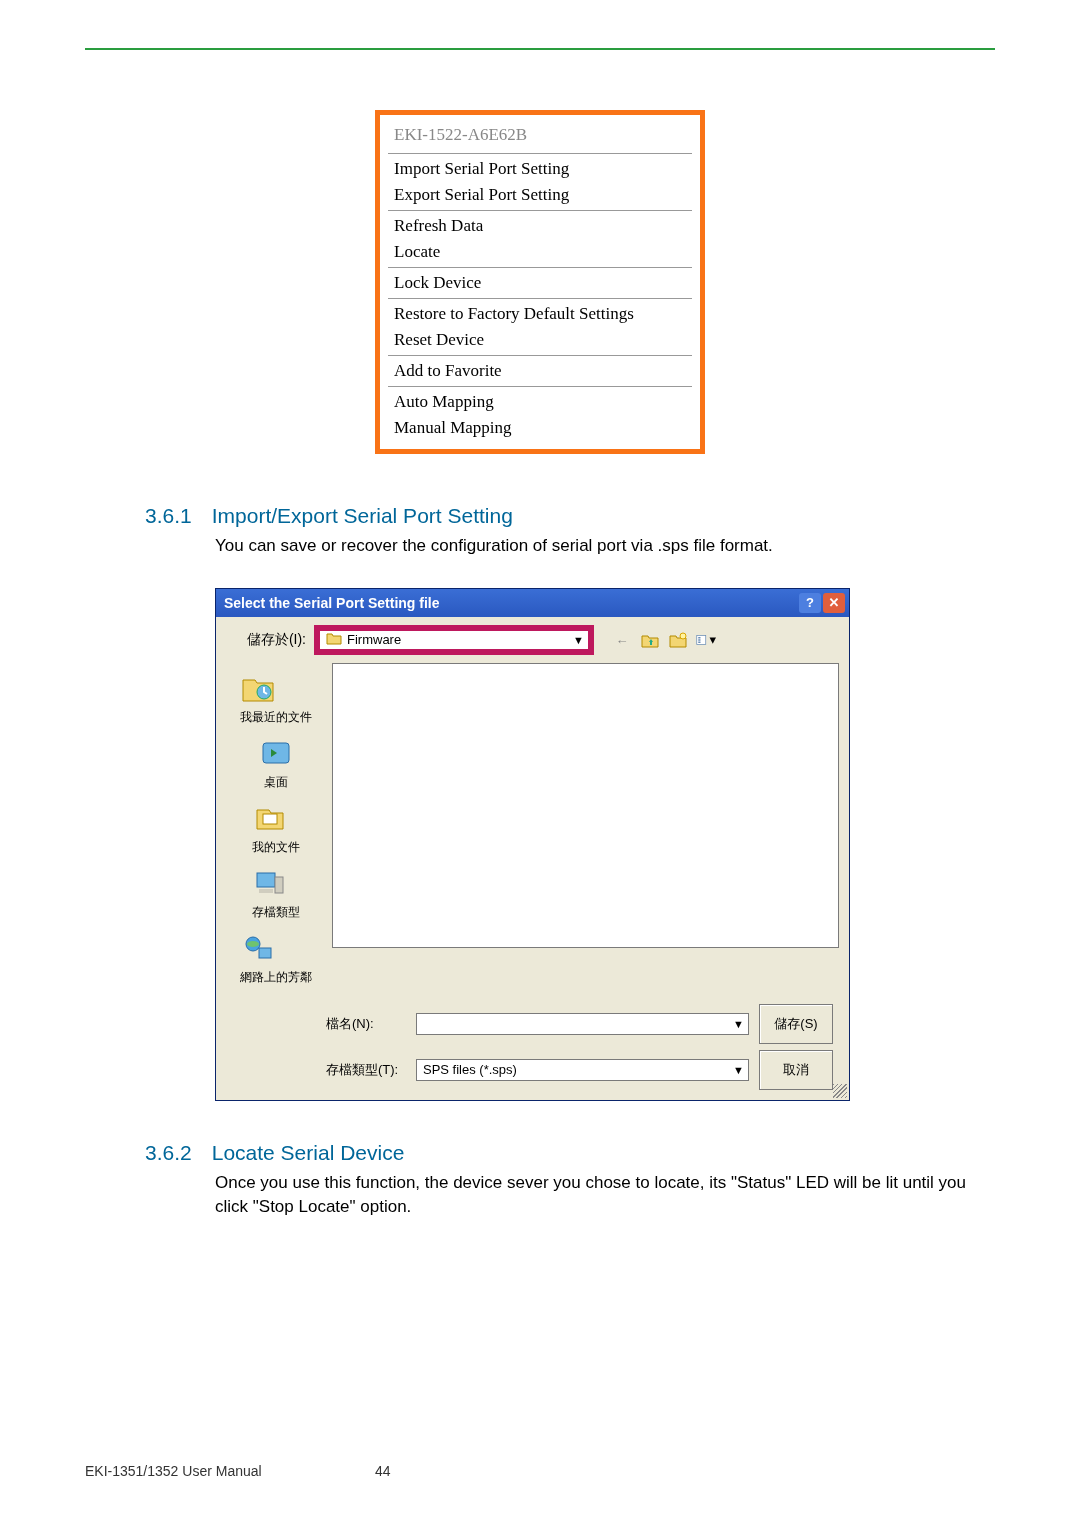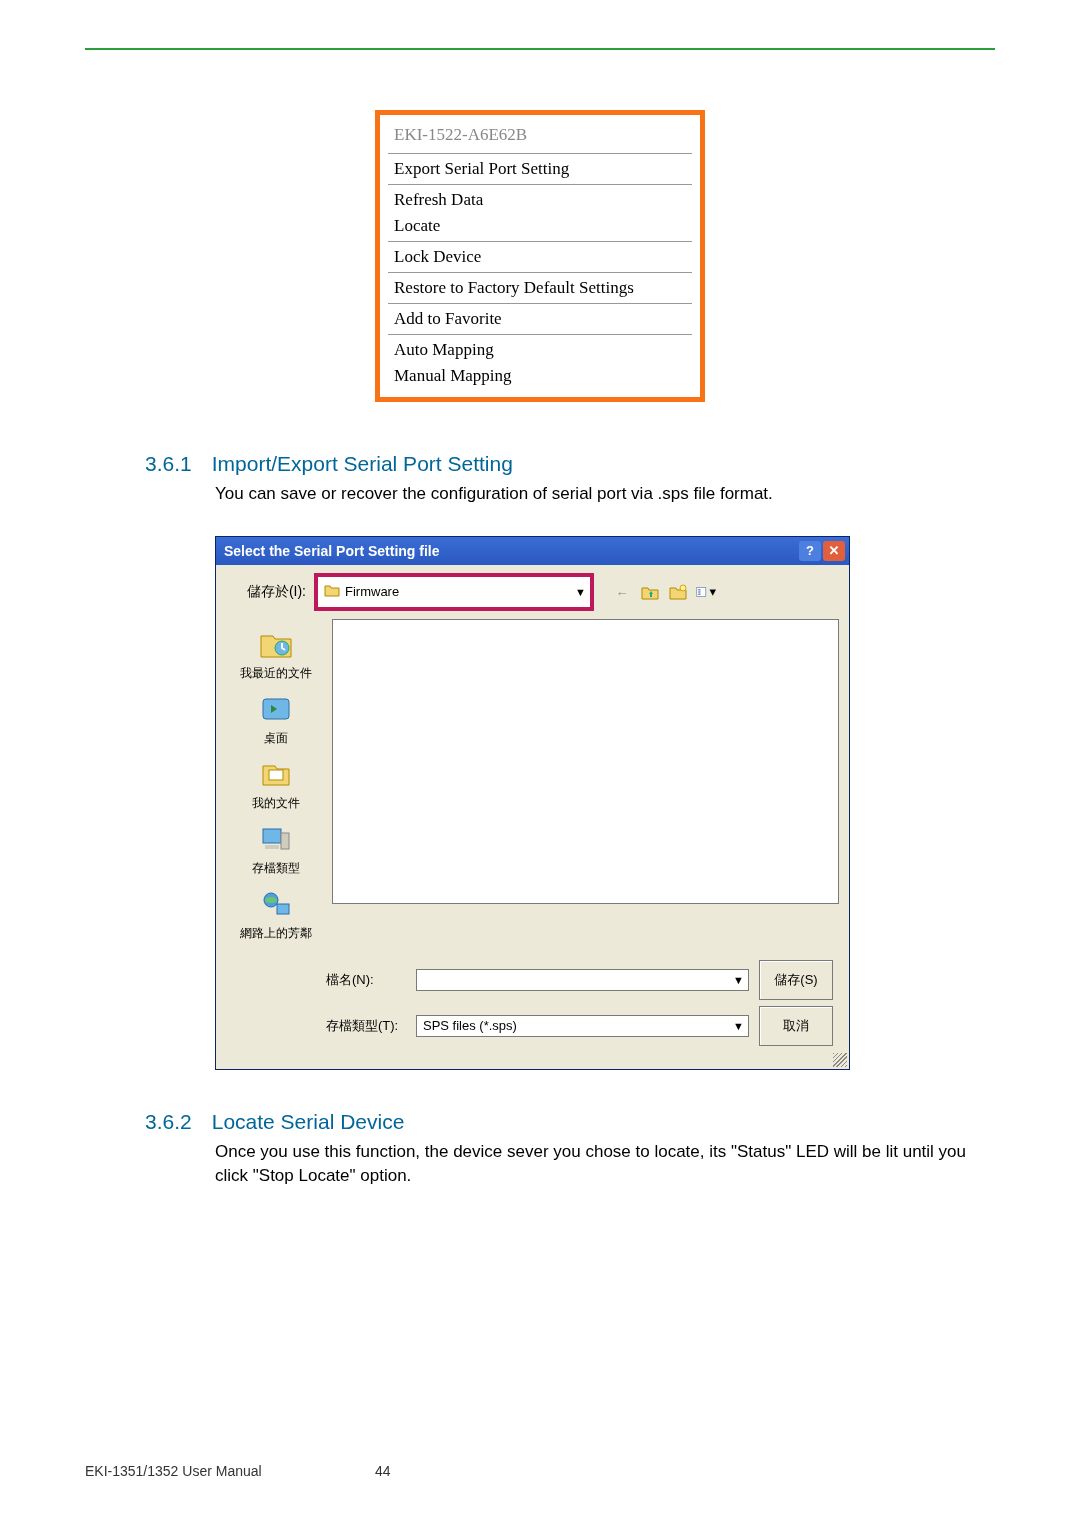--- a/index.html
+++ b/index.html
@@ -88,53 +88,53 @@
     display: flex;
     align-items: center;
     padding: 8px 10px;
     gap: 8px;
   }
   .dlg-toolbar label { font-size: 14px; }
   .combo {
     display: inline-flex;
     align-items: center;
     background: #fff;
-    border: 4px solid #be185d;
-    height: 38px;
+    border: 6px solid #be185d;
+    height: 30px;
     padding: 0 4px 0 6px;
     min-width: 280px;
   }
   .combo .fico { margin-right: 5px; }
   .combo .txt { flex:1; font-size:13px; }
   .combo .caret { font-size:11px; }
   .toolbtns { display:flex; gap:8px; margin-left:10px; }
   .toolbtns span { width:20px; height:20px; display:inline-flex; align-items:center; justify-content:center; }
   .dlg-body { display:flex; padding: 0 10px 10px 10px; }
   .sidebar {
     width: 100px;
     display:flex;
     flex-direction:column;
     align-items:center;
     gap:10px;
     padding-top:8px;
   }
-  .sb-item { display:flex; flex-direction:column; align-items:center; font-size:12px; text-align:center; }
+  .sb-item { display:flex; flex-direction:column; font-size:12px; text-align:center; }
   .sb-item .ico { width:36px; height:36px; display:flex; align-items:center; justify-content:center; margin-bottom:2px; }
   .file-area {
     flex:1;
     background:#fff;
     border:1px solid #7a7a7a;
     margin-left:6px;
     height: 285px;
   }
   .dlg-bottom {
     display:grid;
     grid-template-columns: 100px 90px 1fr 90px;
     row-gap:6px;
-    padding: 8px 10px 23px 10px;
+    padding: 8px 10px 10px 10px;
     align-items:center;
   }
   .tcombo {
     background:#fff;
     border:1px solid #7a7a7a;
     height:22px;
     display:flex;
     align-items:center;
     padding:0 4px 0 6px;
   }
@@ -174,28 +174,30 @@
 </style>
 </head>
 <body>
 
 <div class="page">
   <div class="top-rule"></div>
 
   <div class="context-menu">
     <div class="title">EKI-1522-A6E62B</div>
     <div class="sep"></div>
+    <div class="item">Import Serial Port Setting</div>
     <div class="item">Export Serial Port Setting</div>
     <div class="sep"></div>
     <div class="item">Refresh Data</div>
     <div class="item">Locate</div>
     <div class="sep"></div>
     <div class="item">Lock Device</div>
     <div class="sep"></div>
     <div class="item">Restore to Factory Default Settings</div>
+    <div class="item">Reset Device</div>
     <div class="sep"></div>
     <div class="item">Add to Favorite</div>
     <div class="sep"></div>
     <div class="item">Auto Mapping</div>
     <div class="item">Manual Mapping</div>
   </div>
 
   <div class="section-heading">
     <span class="num">3.6.1</span><span>Import/Export Serial Port Setting</span>
   </div>

